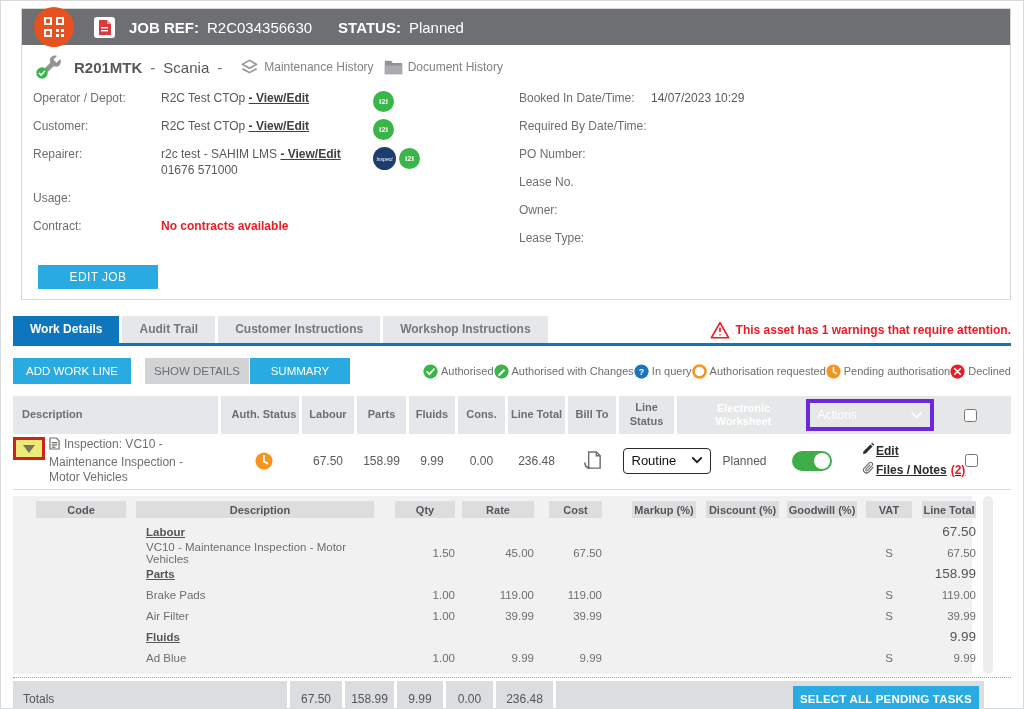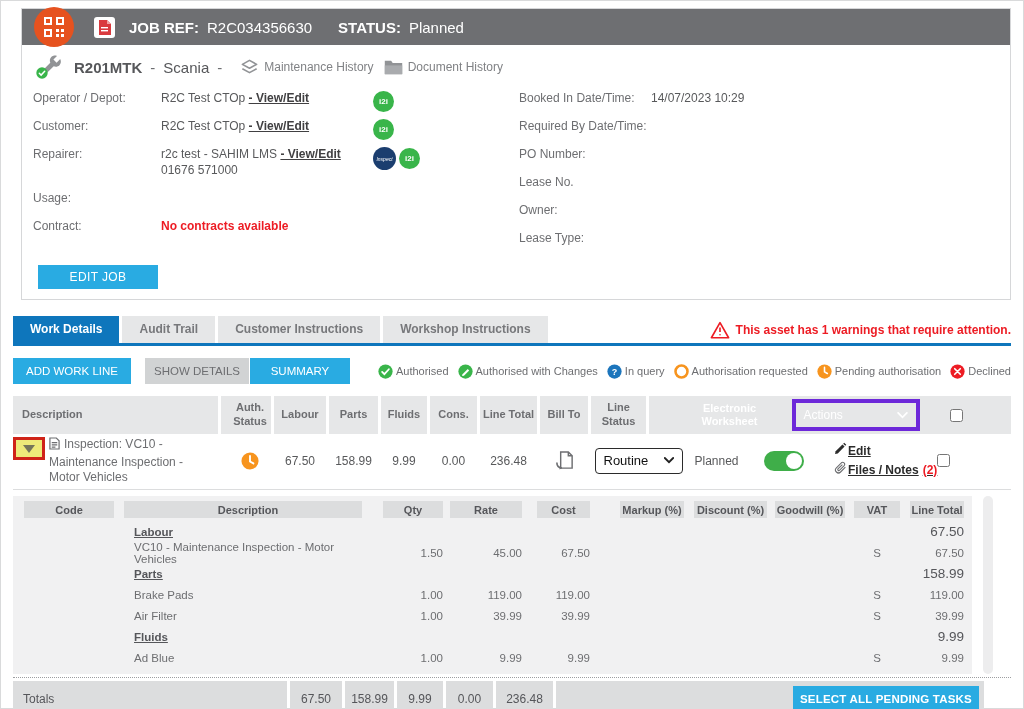--- a/index.html
+++ b/index.html
@@ -53,31 +53,31 @@
        font-size:12px;font-weight:bold;margin-right:3px;cursor:pointer;}
   .tab.active{background:#0e76bc;color:#fff;}
   .tab-warning{margin-left:auto;display:flex;align-items:center;gap:6px;color:#ed1c24;
        font-size:12px;font-weight:bold;padding-bottom:4px;}
   .blue-line{height:3px;background:#0e76bc;margin:0 13px;}
   
   .toolbar-row{display:flex;align-items:center;margin:12px 13px 0 13px;}
   .add-line-btn{width:118px;height:26px;font-size:11.5px;}
   .show-details-btn{width:104px;height:26px;font-size:11.5px;margin-left:14px;}
   .summary-btn{width:100px;height:26px;font-size:11.5px;margin-left:1px;}
-  .legend{margin-left:auto;display:flex;align-items:flex-end;gap:9px;font-size:11px;color:#6d6e71;}
+  .legend{margin-left:auto;display:flex;align-items:flex-end;font-size:11px;color:#6d6e71;}
   .legend-item{display:flex;align-items:center;gap:3px;}
   
   .wt-head,.wt-row,.totals-row{display:flex;gap:3px;margin:0 13px;}
   .wt-head{margin-top:12px;height:38px;font-size:11px;color:#6d6e71;font-weight:bold;}
   .wt-head .cell{background:#e6e7e8;display:flex;align-items:center;justify-content:center;
                  text-align:center;line-height:1.25;}
   .cell{box-sizing:border-box;flex:none;}
   .c-desc{width:205px;}
   .wt-head .c-desc{justify-content:flex-start;padding-left:9px;text-align:left;}
-  .c-auth{width:50px;padding-left:8px;} .c-lab{width:52px;} .c-parts{width:49px;} .c-fluids{width:46px;}
+  .c-auth{width:78px;padding-left:8px;} .c-lab{width:52px;} .c-parts{width:49px;} .c-fluids{width:46px;}
   .c-cons{width:47px;} .c-ltot{width:57px;} .c-bill{width:48px;} .c-reason{width:95px;}
   .c-lstat{width:55px;}
   .c-dark{flex:1;background:#a7a9ac;display:flex;align-items:center;color:#fff;
           padding:0 9px;gap:30px;}
   .ew-label{font-size:11px;font-weight:bold;line-height:1.2;width:64px;}
   .actions-dd{border:4px solid #6d28d9;width:104px;height:24px;display:flex;align-items:center;
           justify-content:space-between;padding:0 8px;font-size:12px;font-weight:normal;cursor:pointer;}
   .hd-check{margin-left:auto;}
   input[type=checkbox]{width:13px;height:13px;margin:0;cursor:pointer;}
   
@@ -95,21 +95,21 @@
           font-size:13px;color:#111;cursor:pointer;box-sizing:border-box;}
   .c-darkrow{flex:1;display:flex;align-items:center;padding:0 9px;}
   .toggle{width:40px;height:20px;border-radius:10px;background:#3fae49;position:relative;
           margin-left:8px;cursor:pointer;flex:none;}
   .toggle .knob{position:absolute;right:2px;top:2px;width:16px;height:16px;border-radius:50%;background:#fff;}
   .row-actions{margin-left:30px;font-size:12px;font-weight:bold;color:#2b2b2b;line-height:1.55;}
   .row-actions .act{display:flex;gap:1px;cursor:pointer;white-space:nowrap;text-decoration:underline;}
   .files-count{color:#ed1c24;margin-left:3px;}
   .row-check{margin-left:auto;margin-right:38px;}
   
-  .subtable{margin:6px 52px 0 13px;background:#f1f1f2;padding:5px 0 6px 0;position:relative;}
+  .subtable{margin:6px 52px 0 13px;background:#f1f1f2;padding:5px 0 6px 12px;position:relative;}
   .st-row{display:flex;align-items:center;height:21px;font-size:11.5px;color:#6d6e71;}
   .st-row.st-head{height:17px;font-size:11px;font-weight:bold;color:#55565a;margin-bottom:3px;}
   .st-head .st-cell{background:#dcddde;height:17px;display:flex;align-items:center;justify-content:center;}
   .st-cell{box-sizing:border-box;flex:none;display:flex;align-items:center;justify-content:flex-end;}
   .st-c0{margin-left:11px;width:90px;justify-content:center;}
   .st-c1{margin-left:10px;width:238px;justify-content:flex-start;padding-left:10px;}
   .st-c2{margin-left:21px;width:60px;}
   .st-c3{margin-left:7px;width:72px;}
   .st-c4{margin-left:15px;width:53px;}
   .st-c5{margin-left:30px;width:64px;}

